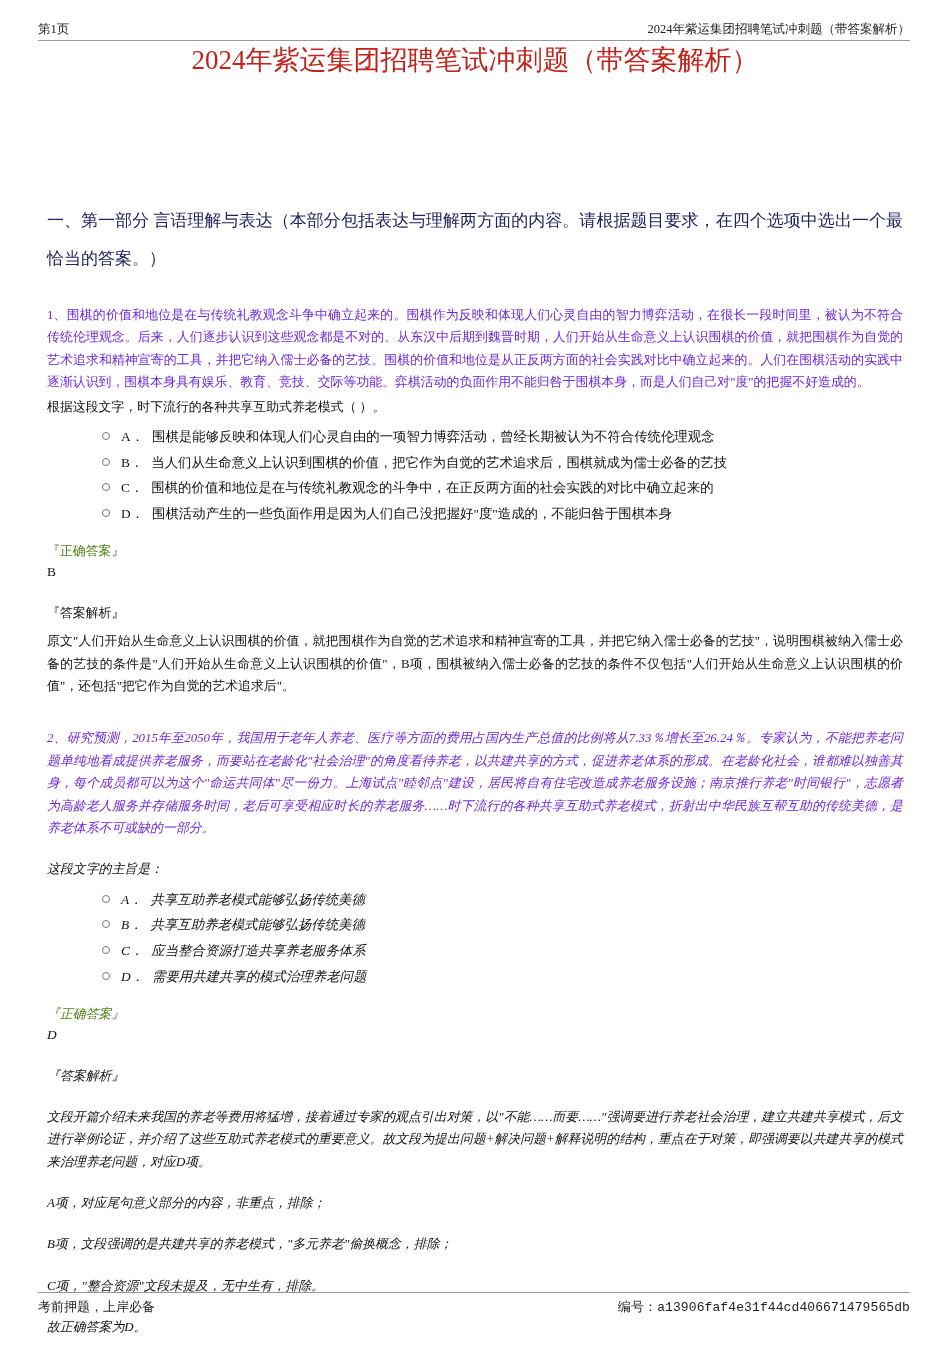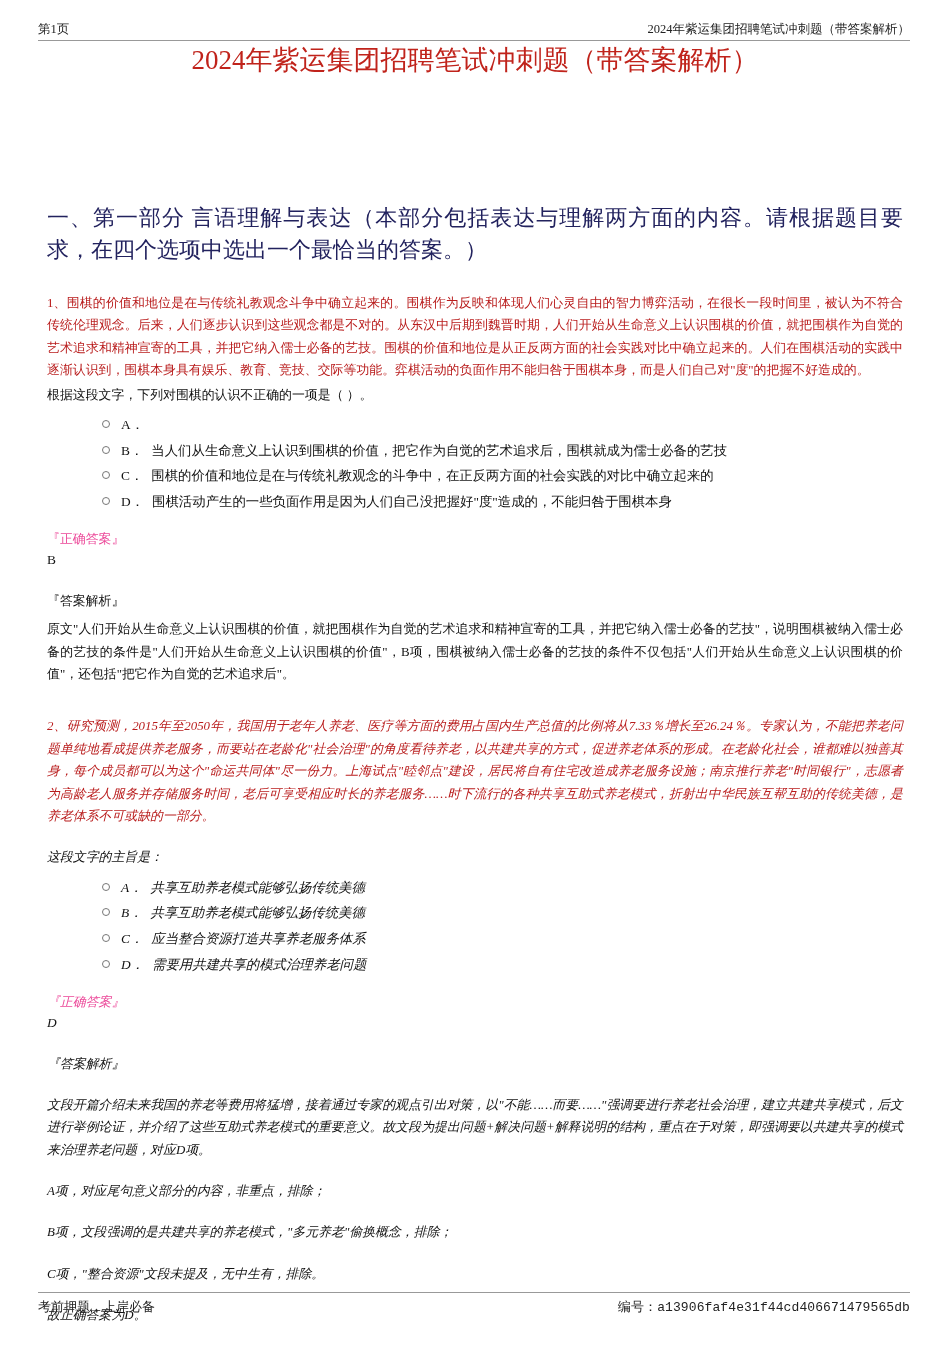--- a/index.html
+++ b/index.html
@@ -84,33 +84,33 @@
 
   .notice {
     font-size: 13.6px;
     line-height: 23.5px;
     text-align: justify;
     color: #111;
     margin-bottom: 0;
   }
 
   .section-heading {
-    font-size: 22px;
-    line-height: 32px;
+    font-size: 17px;
+    line-height: 38px;
     color: #22225e;
     margin-top: 62px;
     margin-bottom: 14px;
     text-align: justify;
   }
 
   .q-stem {
     font-size: 12.9px;
     line-height: 22.4px;
     text-align: justify;
-    color: #b91c1c;
+    color: #6d28d9;
   }
   .q-prompt {
     font-size: 12.9px;
     line-height: 22.4px;
     color: #111;
     margin-top: 2px;
   }
 
   .options {
     margin: 6px 0 0 0;
@@ -139,21 +139,21 @@
   .opt-letter {
     flex: none;
     margin-right: 8px;
     letter-spacing: 0px;
   }
   .opt-text { flex: 1 1 auto; }
 
   .ans-label {
     font-size: 12.9px;
     line-height: 22px;
-    color: #ec4899;
+    color: #4d7c0f;
     margin-top: 14px;
   }
   .ans-value {
     font-size: 13.4px;
     line-height: 20px;
     color: #111;
   }
   .ans-label-2 {
     font-size: 12.9px;
     line-height: 22px;
@@ -187,26 +187,27 @@
 
   <div class="doc-title">2024年紫运集团招聘笔试冲刺题（带答案解析）</div>
 
   <div class="content">
 
 
     <p class="section-heading">一、第一部分  言语理解与表达（本部分包括表达与理解两方面的内容。请根据题目要求，在四个选项中选出一个最恰当的答案。）</p>
 
     <div class="q-block-first">
       <p class="q-stem">1、围棋的价值和地位是在与传统礼教观念斗争中确立起来的。围棋作为反映和体现人们心灵自由的智力博弈活动，在很长一段时间里，被认为不符合传统伦理观念。后来，人们逐步认识到这些观念都是不对的。从东汉中后期到魏晋时期，人们开始从生命意义上认识围棋的价值，就把围棋作为自觉的艺术追求和精神宣寄的工具，并把它纳入儒士必备的艺技。围棋的价值和地位是从正反两方面的社会实践对比中确立起来的。人们在围棋活动的实践中逐渐认识到，围棋本身具有娱乐、教育、竞技、交际等功能。弈棋活动的负面作用不能归咎于围棋本身，而是人们自己对"度"的把握不好造成的。</p>
-      <p class="q-prompt">根据这段文字，下列对围棋的认识不正确的一项是（     ）。</p>
+      <p class="q-prompt">根据这段文字，时下流行的各种共享互助式养老模式（     ）。</p>
 
       <ul class="options">
         <li class="option-row">
           <span class="radio"></span>
           <span class="opt-letter">A．</span>
+          <span class="opt-text">围棋是能够反映和体现人们心灵自由的一项智力博弈活动，曾经长期被认为不符合传统伦理观念</span>
         </li>
         <li class="option-row">
           <span class="radio"></span>
           <span class="opt-letter">B．</span>
           <span class="opt-text">当人们从生命意义上认识到围棋的价值，把它作为自觉的艺术追求后，围棋就成为儒士必备的艺技</span>
         </li>
         <li class="option-row">
           <span class="radio"></span>
           <span class="opt-letter">C．</span>
           <span class="opt-text">围棋的价值和地位是在与传统礼教观念的斗争中，在正反两方面的社会实践的对比中确立起来的</span>

